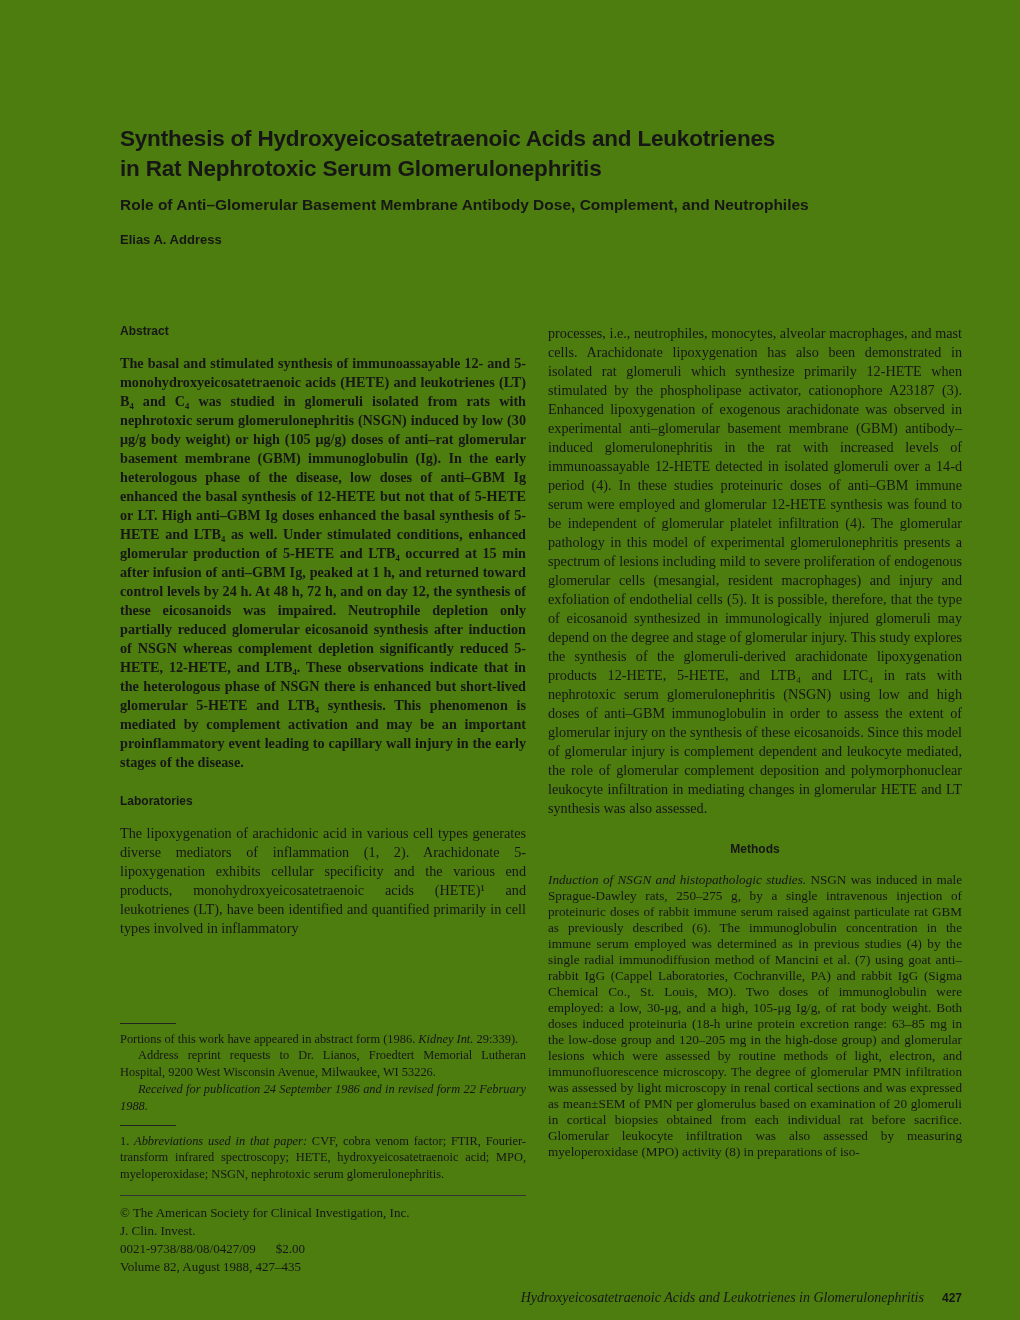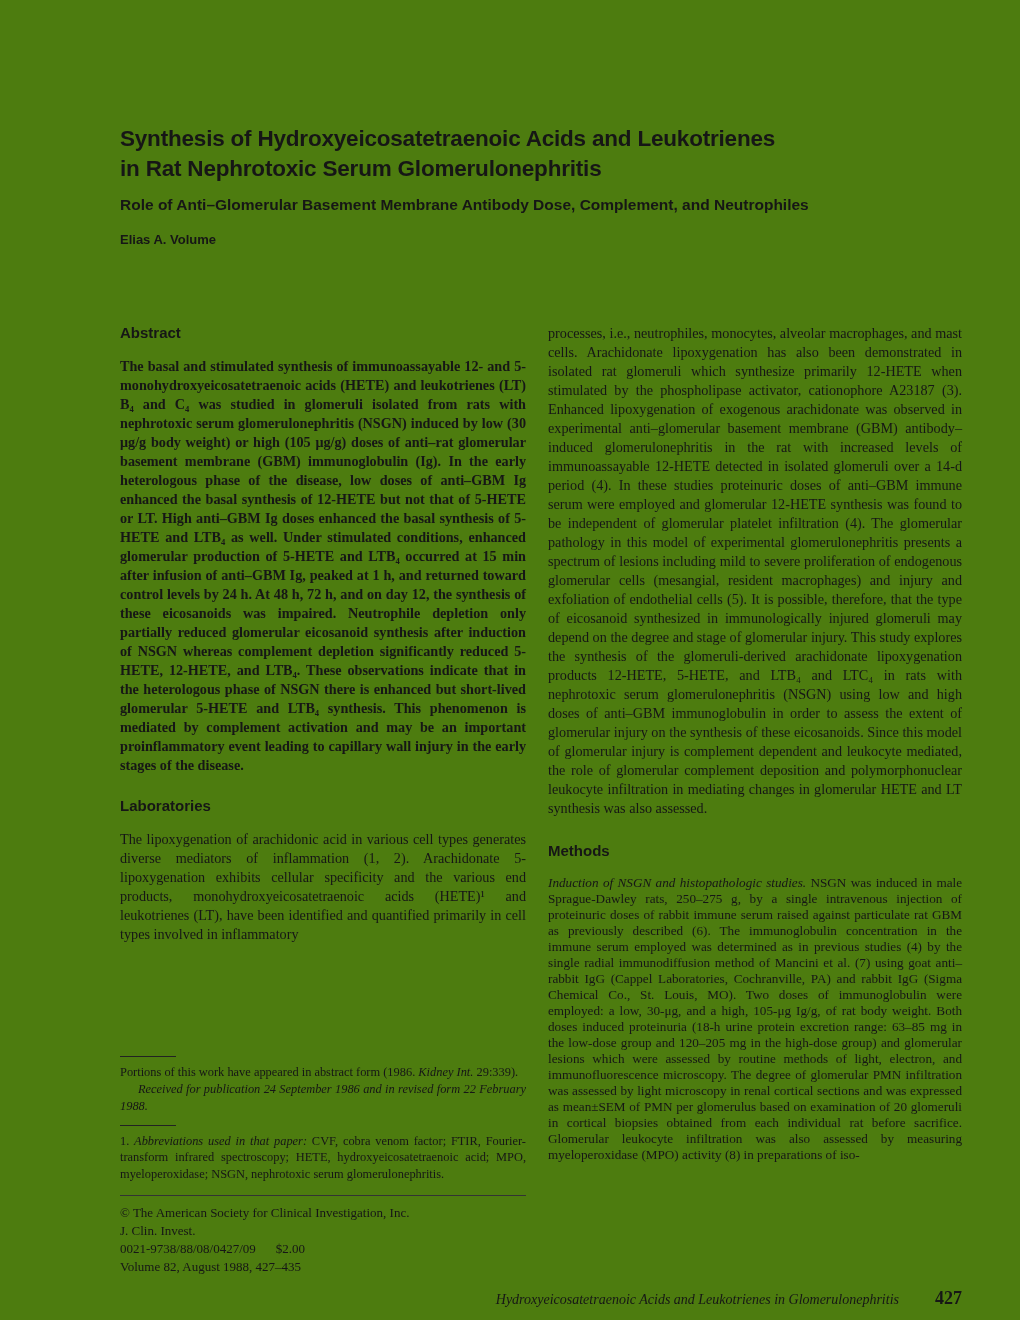--- a/index.html
+++ b/index.html
@@ -55,33 +55,33 @@
     width: 406px;
     height: 952px;
     display: flex;
     flex-direction: column;
   }
   .col-right { width: 414px; }
 
   .section-heading {
     font-family: "Liberation Sans", "DejaVu Sans", sans-serif;
     font-weight: bold;
-    font-size: 15px;
+    font-size: 12px;
     margin: 0 0 16px 0;
   }
   .body-text {
     font-size: 14.2px;
     line-height: 19px;
     text-align: justify;
     margin: 0;
     hyphens: none;
   }
   .abstract-text { font-weight: bold; }
   .intro-heading { margin-top: 22px; }
-  .methods-heading { margin-top: 24px; }
+  .methods-heading { margin-top: 24px; text-align: center; }
   .methods-text {
     font-size: 13.2px;
     line-height: 16px;
     text-align: justify;
     margin: 14px 0 0 0;
   }
 
   
   .bottom-matter { margin-top: auto; }
   .rule-short {
@@ -111,53 +111,54 @@
   
   .page-footer {
     position: absolute;
     left: 120px;
     top: 1288px;
     width: 842px;
     text-align: right;
   }
   .running-title { font-style: italic; font-size: 14px; }
   .page-number {
-    font-family: Liberation Serif, serif;
+    font-family: Liberation Sans, sans-serif;
     font-weight: bold;
-    font-size: 18px;
-    margin-left: 36px;
+    font-size: 12px;
+    margin-left: 18px;
   }
   .ital { font-style: italic; }
 </style>
 </head>
 <body>
 
 <div class="page">
 
   <div class="title-block">
     <h1 class="article-title">
       <span>Synthesis of Hydroxyeicosatetraenoic Acids and Leukotrienes</span><br>
       <span>in Rat Nephrotoxic Serum Glomerulonephritis</span>
     </h1>
     <div class="article-subtitle">Role of Anti–Glomerular Basement Membrane Antibody Dose, Complement, and Neutrophiles</div>
-    <div class="article-author">Elias A. Volume</div>
+    <div class="article-author">Elias A. Address</div>
   </div>
 
   <div class="columns">
 
     <div class="col-left">
       <h2 class="section-heading">Abstract</h2>
       <p class="body-text abstract-text">The basal and stimulated synthesis of immunoassayable 12- and 5-monohydroxyeicosatetraenoic acids (HETE) and leukotrienes (LT) B₄ and C₄ was studied in glomeruli isolated from rats with nephrotoxic serum glomerulonephritis (NSGN) induced by low (30 μg/g body weight) or high (105 μg/g) doses of anti–rat glomerular basement membrane (GBM) immunoglobulin (Ig). In the early heterologous phase of the disease, low doses of anti–GBM Ig enhanced the basal synthesis of 12-HETE but not that of 5-HETE or LT. High anti–GBM Ig doses enhanced the basal synthesis of 5-HETE and LTB₄ as well. Under stimulated conditions, enhanced glomerular production of 5-HETE and LTB₄ occurred at 15 min after infusion of anti–GBM Ig, peaked at 1 h, and returned toward control levels by 24 h. At 48 h, 72 h, and on day 12, the synthesis of these eicosanoids was impaired. Neutrophile depletion only partially reduced glomerular eicosanoid synthesis after induction of NSGN whereas complement depletion significantly reduced 5-HETE, 12-HETE, and LTB₄. These observations indicate that in the heterologous phase of NSGN there is enhanced but short-lived glomerular 5-HETE and LTB₄ synthesis. This phenomenon is mediated by complement activation and may be an important proinflammatory event leading to capillary wall injury in the early stages of the disease.</p>
 
       <h2 class="section-heading intro-heading">Laboratories</h2>
       <p class="body-text">The lipoxygenation of arachidonic acid in various cell types generates diverse mediators of inflammation (1, 2). Arachidonate 5-lipoxygenation exhibits cellular specificity and the various end products, monohydroxyeicosatetraenoic acids (HETE)¹ and leukotrienes (LT), have been identified and quantified primarily in cell types involved in inflammatory</p>
 
       <div class="bottom-matter">
         <hr class="rule-short">
         <p class="footnote-text"><span>Portions of this work have appeared in abstract form (1986. </span><span class="ital">Kidney Int.</span><span> 29:339).</span></p>
+        <p class="footnote-text indent">Address reprint requests to Dr. Lianos, Froedtert Memorial Lutheran Hospital, 9200 West Wisconsin Avenue, Milwaukee, WI 53226.</p>
         <p class="footnote-text indent ital">Received for publication 24 September 1986 and in revised form 22 February 1988.</p>
 
         <hr class="rule-short footnote-gap">
         <p class="footnote-text"><span>1. </span><span class="ital">Abbreviations used in that paper:</span><span> CVF, cobra venom factor; FTIR, Fourier-transform infrared spectroscopy; HETE, hydroxyeicosatetraenoic acid; MPO, myeloperoxidase; NSGN, nephrotoxic serum glomerulonephritis.</span></p>
 
         <hr class="rule-full">
         <div class="journal-info">
           <p>© The American Society for Clinical Investigation, Inc.</p>
           <p>J. Clin. Invest.</p>
           <p><span>0021-9738/88/08/0427/09</span><span class="price-span">$2.00</span></p>

